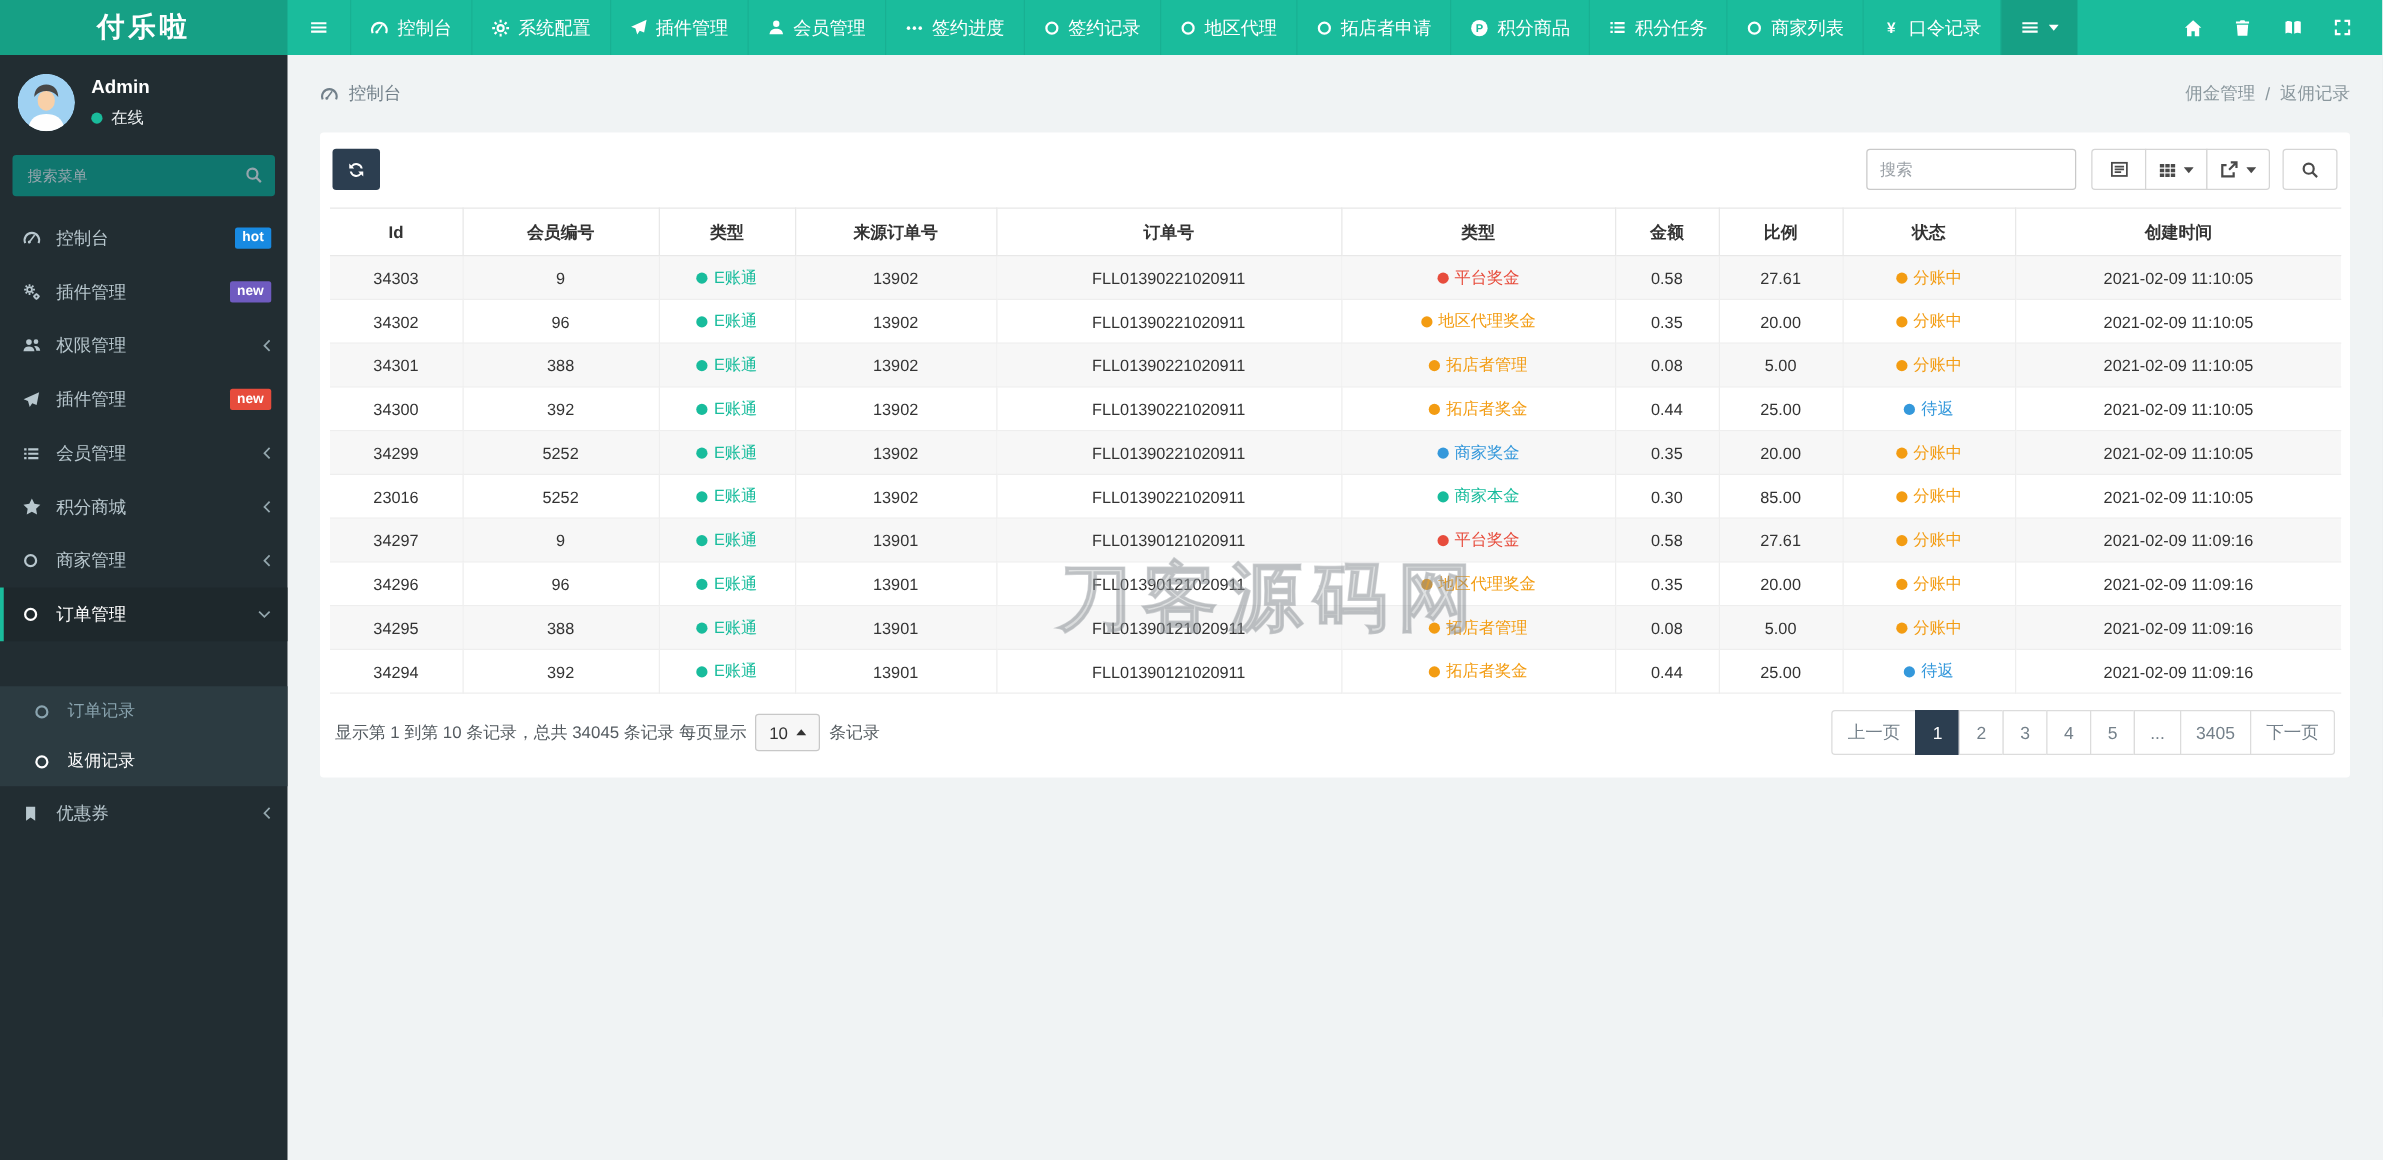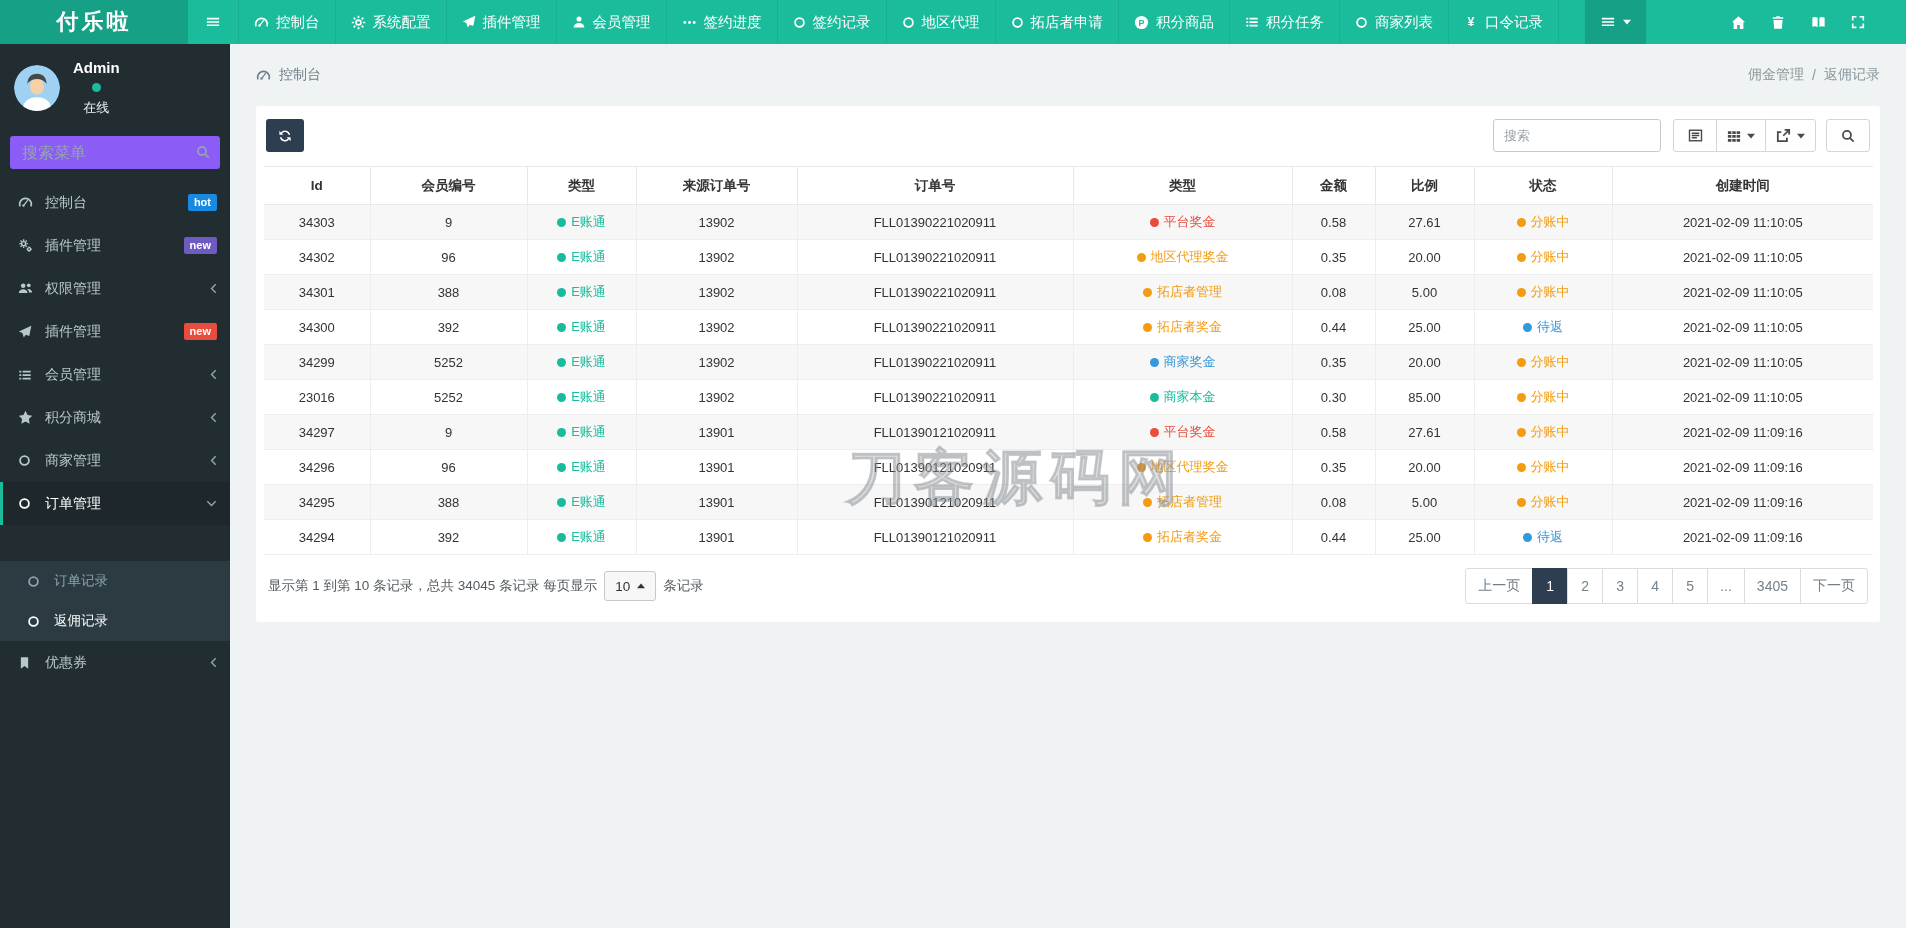--- a/index.html
+++ b/index.html
@@ -2,41 +2,41 @@
 <html><head>
 <meta charset="utf-8">
 <style>
   *{box-sizing:border-box;margin:0;padding:0;}
   html,body{background:#e9edf0;}
   body{font-family:"Liberation Sans","DejaVu Sans",sans-serif;}
   .app{position:relative;width:1906px;height:928px;overflow:hidden;background:#f0f3f4;}
 
   
   .navbar{position:absolute;top:0;left:0;width:1906px;height:44px;background:#1abc9c;display:flex;align-items:stretch;color:#fff;z-index:5;}
-  .brand{width:188px;background:#16a085;display:flex;align-items:center;justify-content:center;font-size:22px;font-weight:bold;letter-spacing:3px;flex:0 0 auto;}
+  .brand{width:230px;background:#16a085;display:flex;align-items:center;justify-content:center;font-size:22px;font-weight:bold;letter-spacing:3px;flex:0 0 auto;}
   .nav-menu{display:flex;align-items:stretch;}
   .nav-item{display:flex;align-items:center;gap:7px;padding:0 15px;font-size:14.5px;border-right:1px solid rgba(0,0,0,.06);cursor:pointer;white-space:nowrap;}
   .nav-item.toggle{padding:0 17px;}
   .nav-right{margin-left:auto;display:flex;align-items:stretch;}
   .nav-dd{display:flex;align-items:center;gap:7px;background:#16a085;padding:0 15px;cursor:pointer;}
   .nav-iconbtn{width:40px;display:flex;align-items:center;justify-content:center;cursor:pointer;}
   .nav-iconbtn.first{margin-left:72px;}
   .nav-user{display:flex;align-items:center;gap:9px;padding:0 14px;cursor:pointer;font-size:14px;}
   .ic{display:inline-flex;align-items:center;justify-content:center;line-height:0;}
 
   
   .sidebar{position:absolute;top:44px;left:0;bottom:0;width:230px;background:#222d32;color:#b8c7ce;}
   .user-panel{display:flex;align-items:center;gap:13px;padding:15px 14px 13px;}
   .side-avatar{width:46px;height:46px;border-radius:50%;overflow:hidden;flex:0 0 auto;}
   .side-avatar svg{display:block;width:100%;height:100%;}
   .u-name{color:#fff;font-weight:bold;font-size:15px;margin-bottom:7px;}
-  .u-status{font-size:13px;color:#ecf0f1;display:flex;align-items:center;gap:7px;flex-direction:column;}
+  .u-status{font-size:13px;color:#ecf0f1;display:flex;align-items:center;gap:7px;}
   .u-dot{width:9px;height:9px;border-radius:50%;background:#1abc9c;display:inline-block;}
   .side-search{margin:6px 10px 12px;position:relative;}
-  .side-search input{width:100%;height:33px;background:#8b5cf6;border:none;border-radius:3px;color:#eee;font-size:16px;padding:0 32px 0 12px;outline:none;font-family:inherit;}
+  .side-search input{width:100%;height:33px;background:#0f766e;border:none;border-radius:3px;color:#eee;font-size:12px;padding:0 32px 0 12px;outline:none;font-family:inherit;}
   .side-search input::placeholder{color:#95a5ad;}
   .side-search .ic{position:absolute;right:10px;top:9px;color:#95a5ad;}
   .menu{list-style:none;}
   .menu-item{height:43px;display:flex;align-items:center;padding:0 13px 0 15px;font-size:14px;cursor:pointer;border-left:3px solid transparent;color:#b8c7ce;}
   .menu-item .mi-ic{width:27px;display:inline-flex;align-items:center;line-height:0;flex:0 0 auto;}
   .menu-item.active{background:#1e282c;border-left-color:#1abc9c;color:#fff;}
   .mi-badge{margin-left:auto;font-size:11px;font-weight:bold;color:#fff;padding:2px 6px;border-radius:2px;line-height:1.2;}
   .mi-chev{margin-left:auto;color:#93a6ad;display:inline-flex;line-height:0;}
   .submenu{list-style:none;background:#2c3b41;margin-top:36px;}
   .submenu .menu-item{height:40px;padding-left:27px;border-left:none;font-size:13.5px;color:#8aa4af;}

